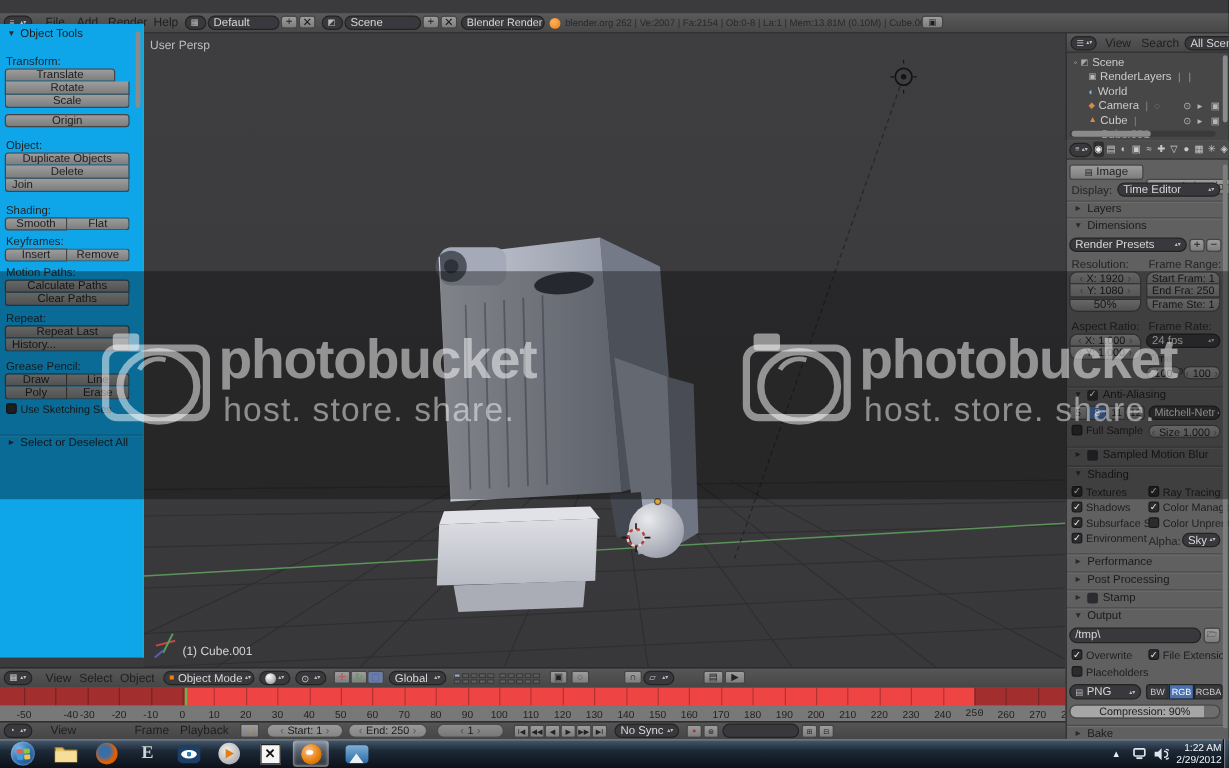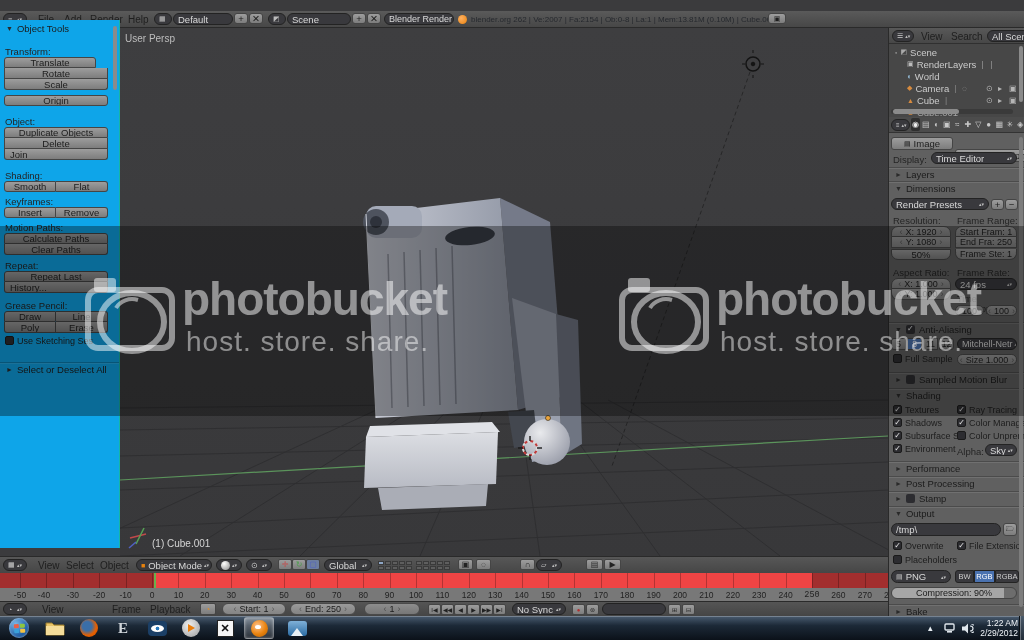--- a/index.html
+++ b/index.html
@@ -335,21 +335,21 @@
       <div class="tickline" style="left: 680px;"></div>
       <div class="tickline" style="left: 706.4px;"></div>
       <div class="tickline" style="left: 732.8px;"></div>
       <div class="tickline" style="left: 759.2px;"></div>
       <div class="tickline" style="left: 785.6px;"></div>
       <div class="tickline" style="left: 812px;"></div>
       <div class="tickline" style="left: 838.4px;"></div>
       <div class="tickline" style="left: 864.8px;"></div>
       <div id="rulernums">
         <span class="tick" style="left: 20px;">-50</span>
-        <span class="tick" style="left: 44px;">-40</span>
+        <span class="tick" style="left: 59px;">-40</span>
         <span class="tick" style="left: 72.8px;">-30</span>
         <span class="tick" style="left: 99.2px;">-20</span>
         <span class="tick" style="left: 125.6px;">-10</span>
         <span class="tick" style="left: 152px;">0</span>
         <span class="tick" style="left: 178.4px;">10</span>
         <span class="tick" style="left: 204.8px;">20</span>
         <span class="tick" style="left: 231.2px;">30</span>
         <span class="tick" style="left: 257.6px;">40</span>
         <span class="tick" style="left: 284px;">50</span>
         <span class="tick" style="left: 310.4px;">60</span>

